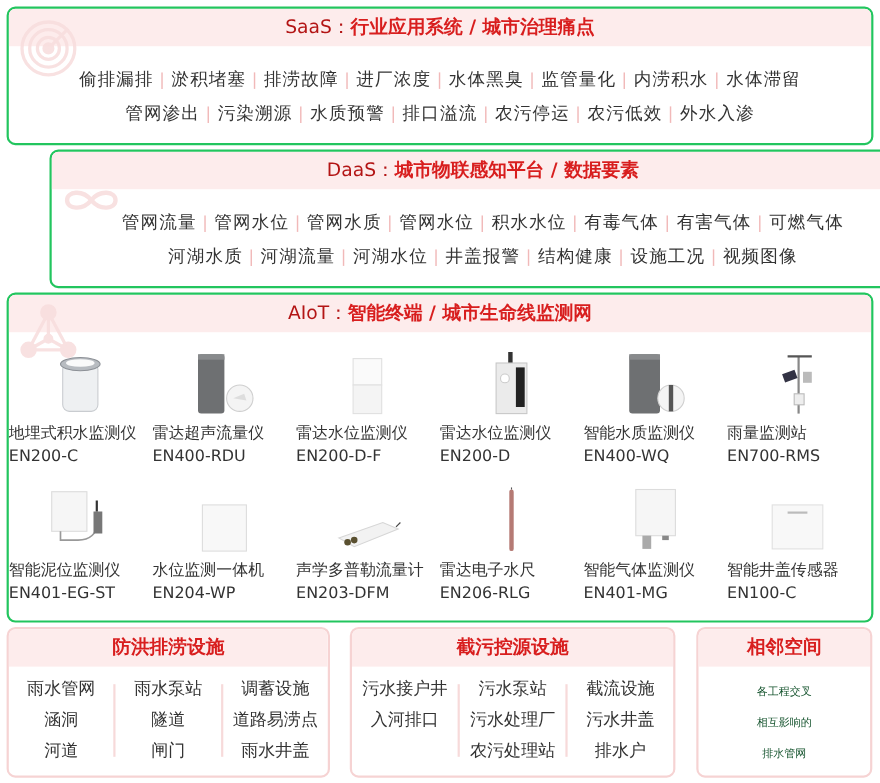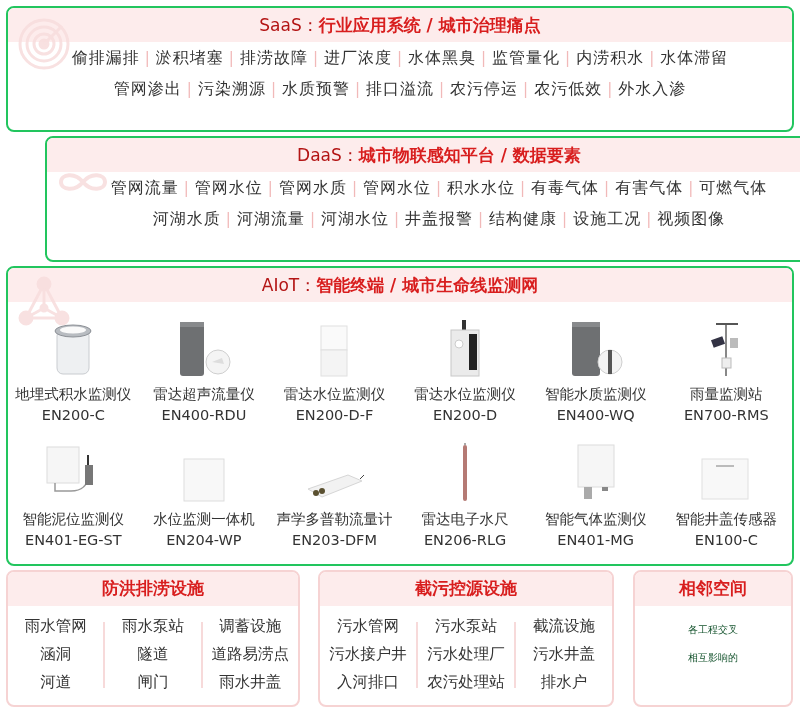--- a/index.html
+++ b/index.html
@@ -18,32 +18,32 @@
   .panel-head .prefix { color: #b31515; font-weight: normal; }
   .corner-icon { position: absolute; left: 8px; top: 8px; width: 56px; height: 56px; opacity: 0.9; }
 
   .tag-row { text-align: center; font-size: 16px; color: #333; white-space: nowrap; letter-spacing: 1px; }
   .tag-row .sep { color: #f1b9b9; margin: 0 5px; font-size: 15px; }
 
   #saas { top: 6px; height: 126px; }
   #daas { top: 136px; height: 126px; margin-left: 39px; }
   #aiot { top: 266px; height: 300px; }
 
-  .rows { }
+  .rows { padding-top: 14px; }
   .rows .tag-row { height: 31px; line-height: 31px; }
 
   .dev-grid { position: absolute; left: 0; top: 38px; width: 784px; }
   .dev-row { display: flex; height: 125px; }
-  .dev { width: 130.6px; text-align: center; position: relative; }
+  .dev { width: 130.6px; position: relative; }
   .dev .img { height: 60px; display: flex; align-items: flex-end; justify-content: center; margin-top: 12px; }
   .dev .name { font-size: 14.5px; line-height: 21px; margin-top: 6px; color: #333; white-space: nowrap; }
   .dev .model { font-size: 14.5px; line-height: 21px; color: #333; }
 
   .bottom { position: absolute; top: 570px; height: 137px; border: 2px solid #f6d3d3; border-radius: 8px; overflow: hidden; background:#fff; }
-  .bottom .panel-head { height: 34px; line-height: 34px; font-size: 17px; font-family: Liberation Serif, serif; }
+  .bottom .panel-head { height: 34px; line-height: 34px; font-size: 17px; }
   .cols { display: flex; justify-content: space-between; padding-top: 6px; }
   .col { text-align: center; font-size: 15.5px; line-height: 28px; color: #333; white-space: nowrap; flex: 1; }
   .vdiv { width: 2px; background: #f7dada; margin: 10px 0 8px; }
   .single { text-align: center; font-size: 10px; line-height: 28px; padding-top: 10px; color:#14532d; }
 </style>
 </head>
 <body>
 
 <div class="panel" id="saas">
   <div class="panel-head">
@@ -257,21 +257,20 @@
         <div>道路易涝点</div>
         <div>雨水井盖</div>
       </div>
   </div>
 </div>
 
 <div class="bottom" style="left:318px; width:296px;">
   <div class="panel-head">截污控源设施</div>
   <div class="cols">
     <div class="col">
-        <div>污水管网</div>
         <div>污水接户井</div>
         <div>入河排口</div>
       </div>
     <div class="vdiv"></div>
     <div class="col">
         <div>污水泵站</div>
         <div>污水处理厂</div>
         <div>农污处理站</div>
       </div>
     <div class="vdiv"></div>
@@ -281,14 +280,15 @@
         <div>排水户</div>
       </div>
   </div>
 </div>
 
 <div class="bottom" style="left:633px; width:160px;">
   <div class="panel-head">相邻空间</div>
   <div class="single">
       <div>各工程交叉</div>
       <div>相互影响的</div>
+      <div>排水管网</div>
     </div>
 </div>
 
 </body></html>

